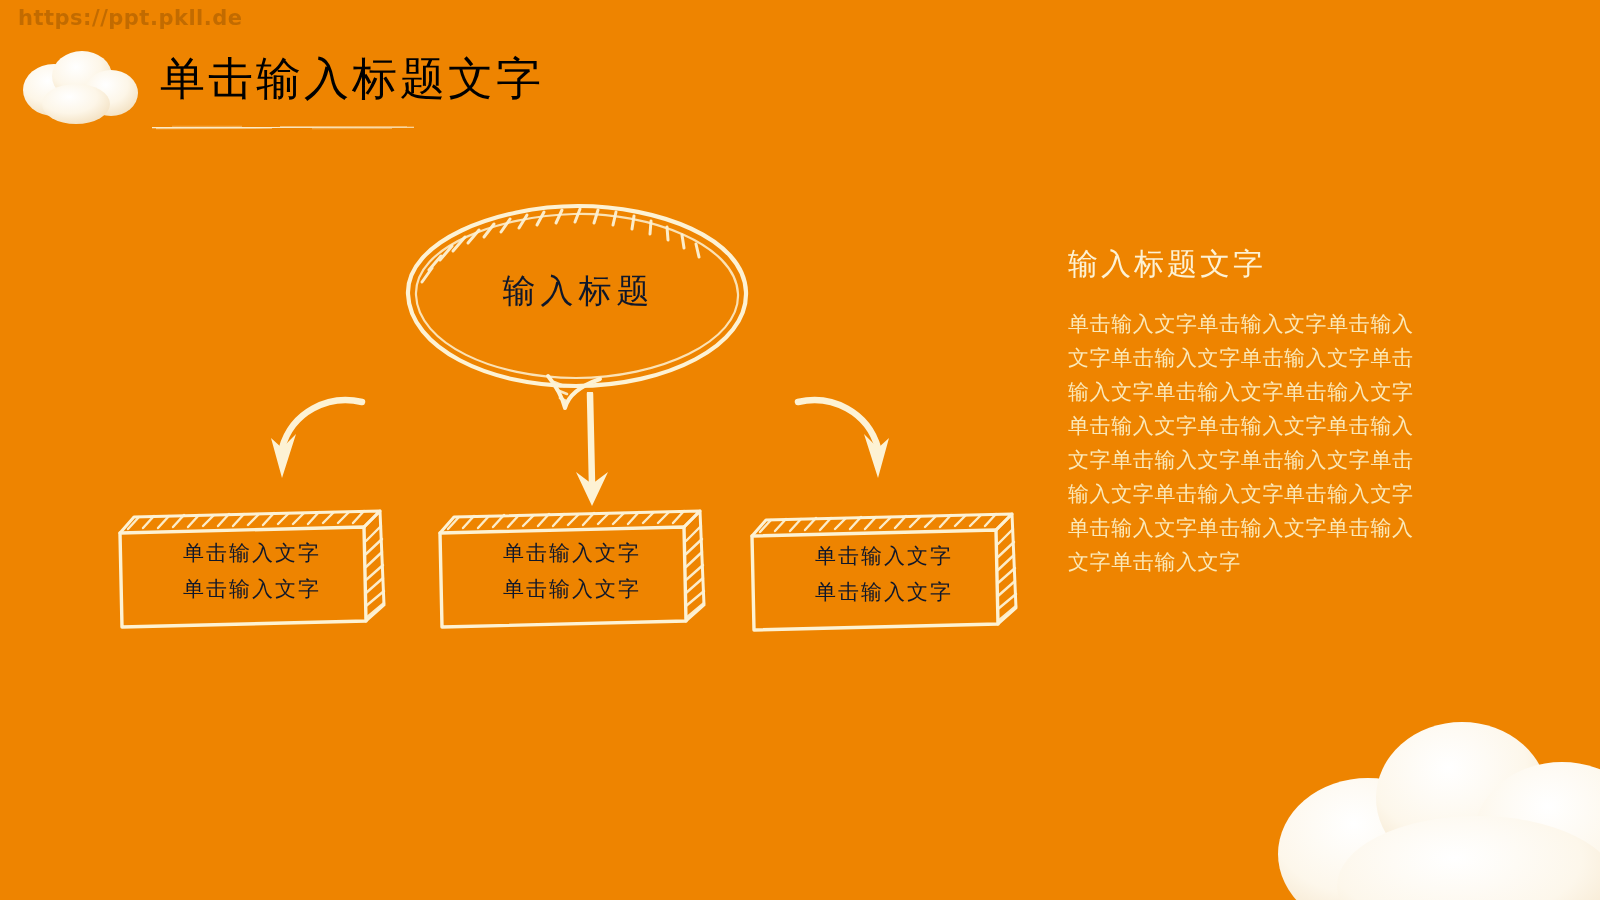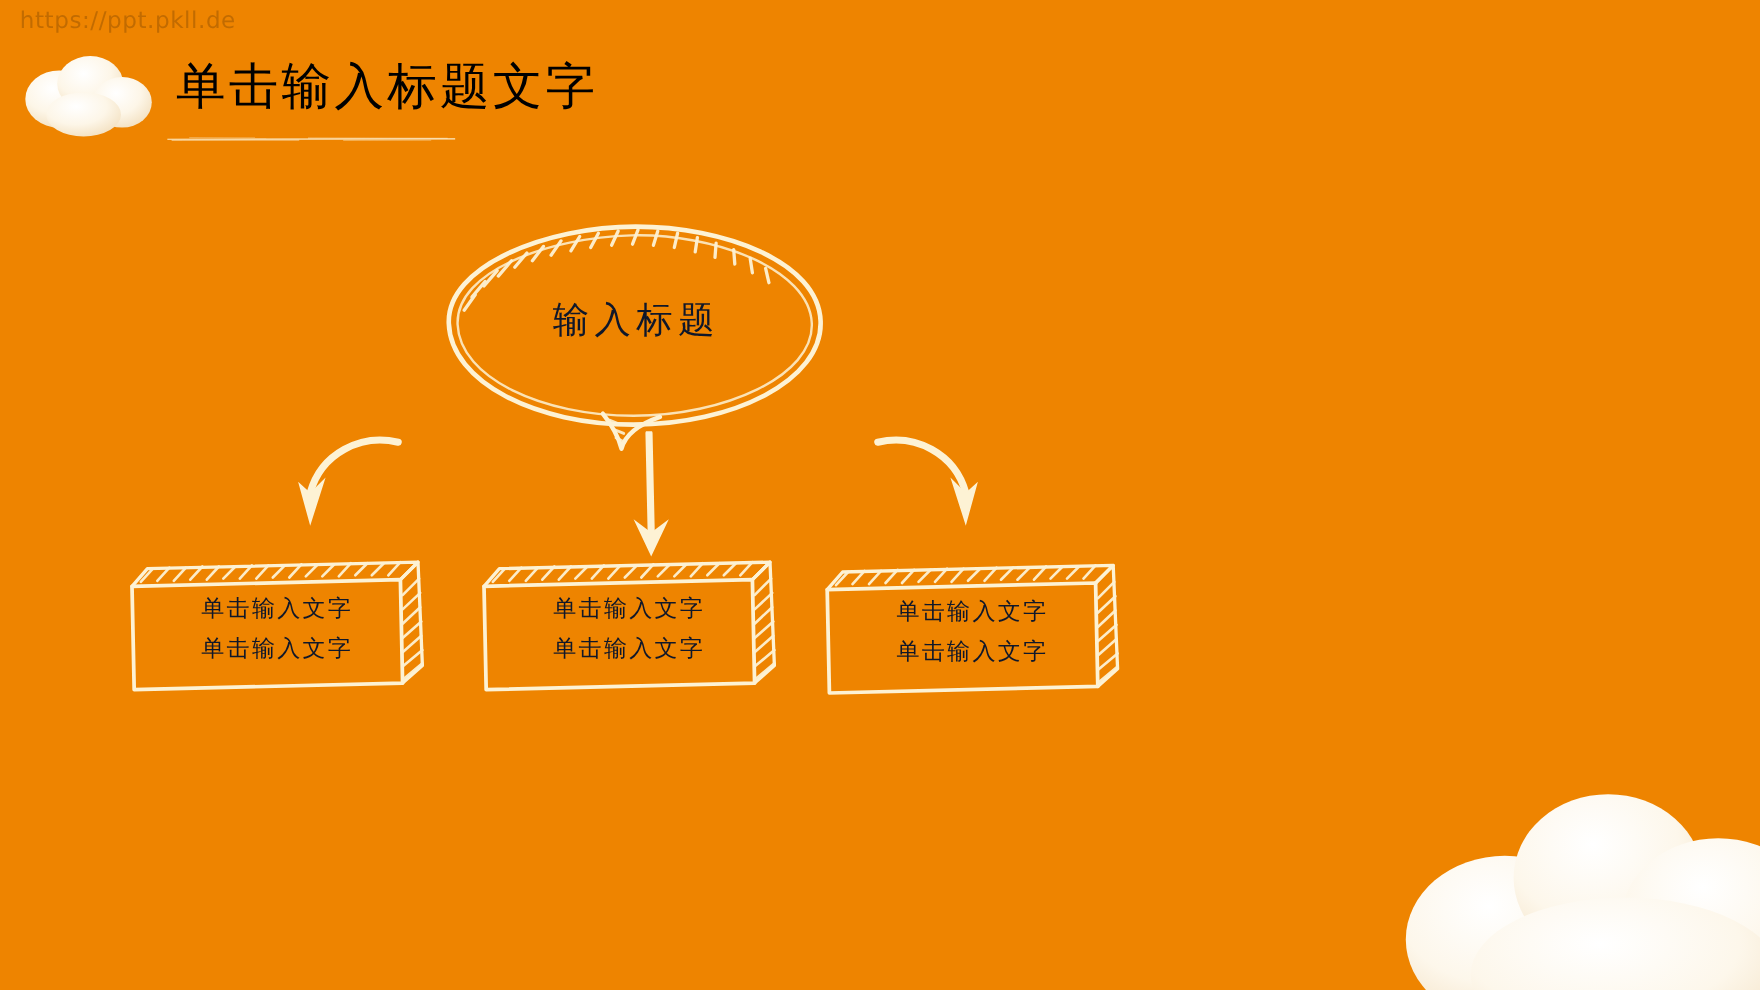--- a/index.html
+++ b/index.html
@@ -24,20 +24,21 @@
   
   .watermark {
     position: absolute;
     left: 18px;
     top: 6px;
     font-family: "DejaVu Sans", sans-serif;
     font-size: 21px;
     letter-spacing: 0.5px;
     color: rgba(140, 78, 0, 0.45);
     user-select: none;
+    font-weight: bold;
   }
 
   
   .header-cloud {
     position: absolute;
     left: 16px;
     top: 46px;
     width: 126px;
     height: 86px;
   }
@@ -368,20 +369,24 @@
           <line x1="258" y1="113" x2="276" y2="98"></line>
         </g>
       </g>
     </svg>
     <div class="box-label">
       <div>单击输入文字</div>
       <div>单击输入文字</div>
     </div>
   </div>
 
+  <div class="right-col">
+    <div class="right-heading">输入标题文字</div>
+    <div class="right-body">单击输入文字单击输入文字单击输入文字单击输入文字单击输入文字单击输入文字单击输入文字单击输入文字单击输入文字单击输入文字单击输入文字单击输入文字单击输入文字单击输入文字单击输入文字单击输入文字单击输入文字单击输入文字单击输入文字单击输入文字</div>
+  </div>
 
   <div class="corner-cloud">
     <svg viewBox="0 0 400 240" width="400" height="240" aria-hidden="true">
       <defs>
         <radialGradient id="cg2" cx="42%" cy="30%" r="78%">
           <stop offset="0%" stop-color="#FFFFFF"></stop>
           <stop offset="58%" stop-color="#FDF7EB"></stop>
           <stop offset="100%" stop-color="#F3E1C3"></stop>
         </radialGradient>
       </defs>

